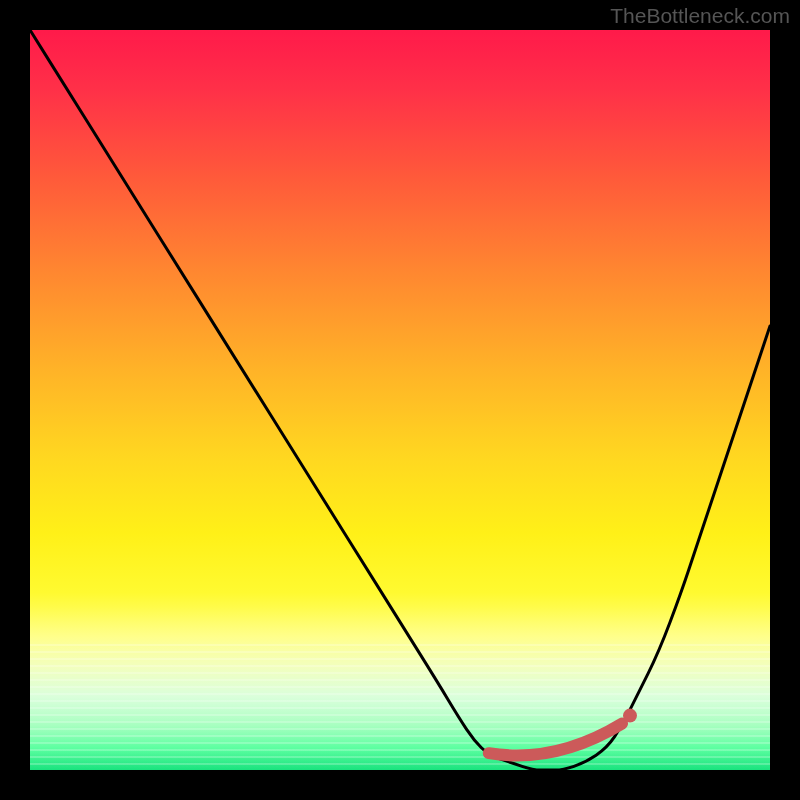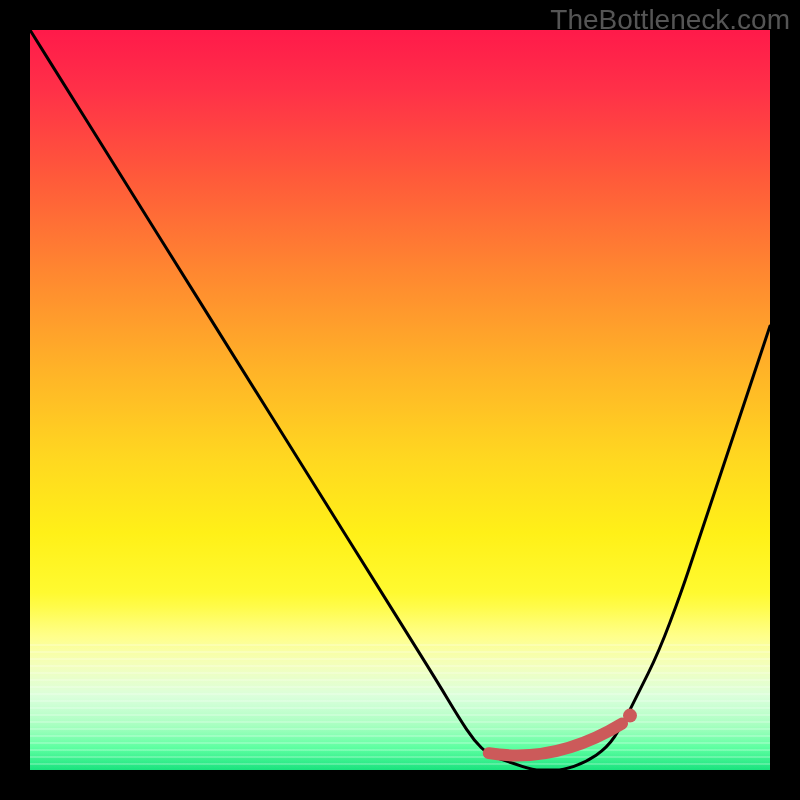--- a/index.html
+++ b/index.html
@@ -1,21 +1,21 @@
 <!DOCTYPE html>
 <html><head>
 <meta charset="utf-8">
 <style>
   * { margin: 0; padding: 0; box-sizing: border-box; }
   body { width: 800px; height: 800px; position: relative; font-family: Arial, sans-serif; }
   .attribution {
     position: absolute;
     top: 4px;
     right: 10px;
-    font-size: 28px;
+    font-size: 21px;
     color: #555;
     font-weight: 500;
     z-index: 10;
   }
   .outer {
     width: 800px;
     height: 800px;
     background: #000;
     position: relative;
   }

